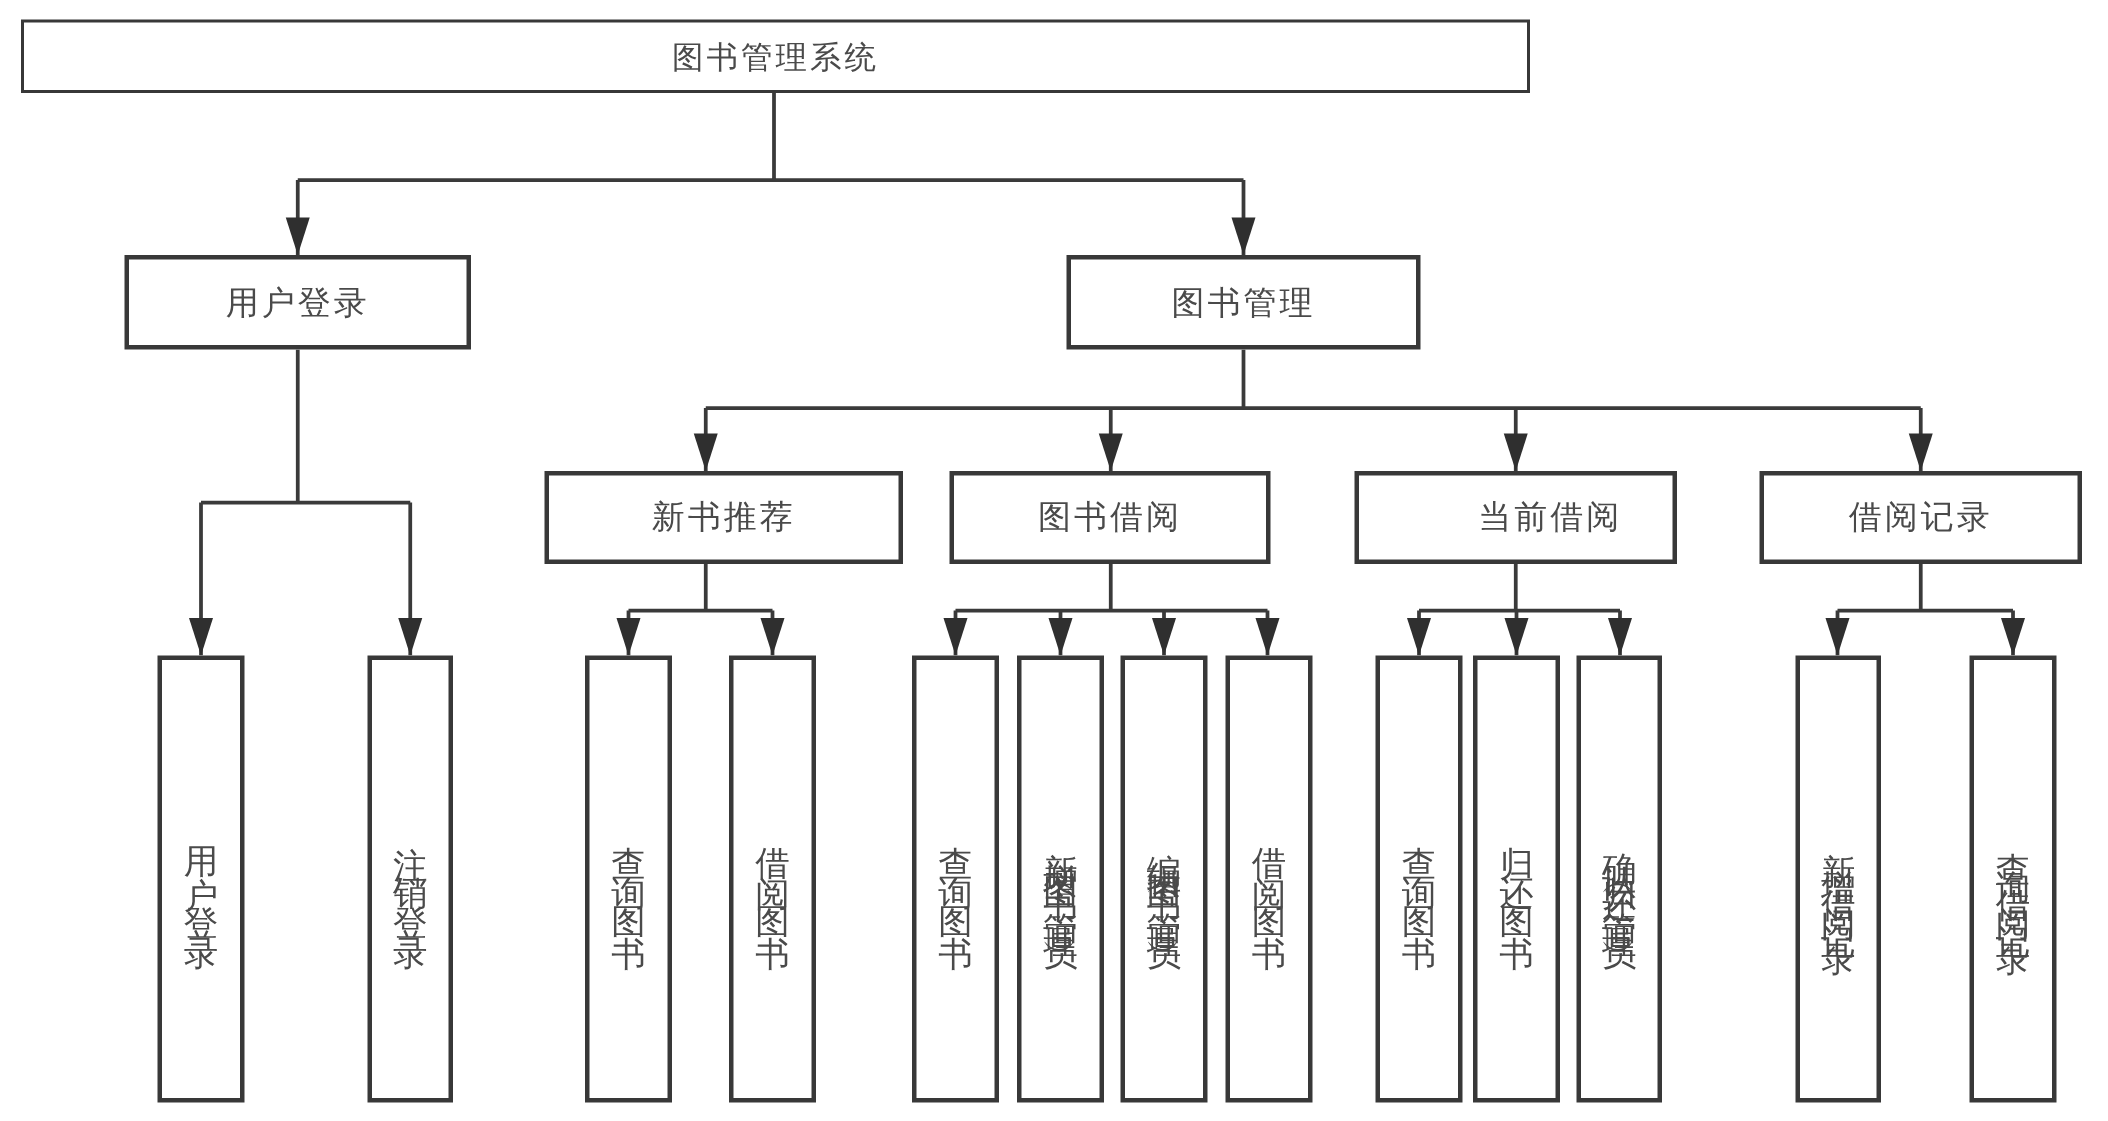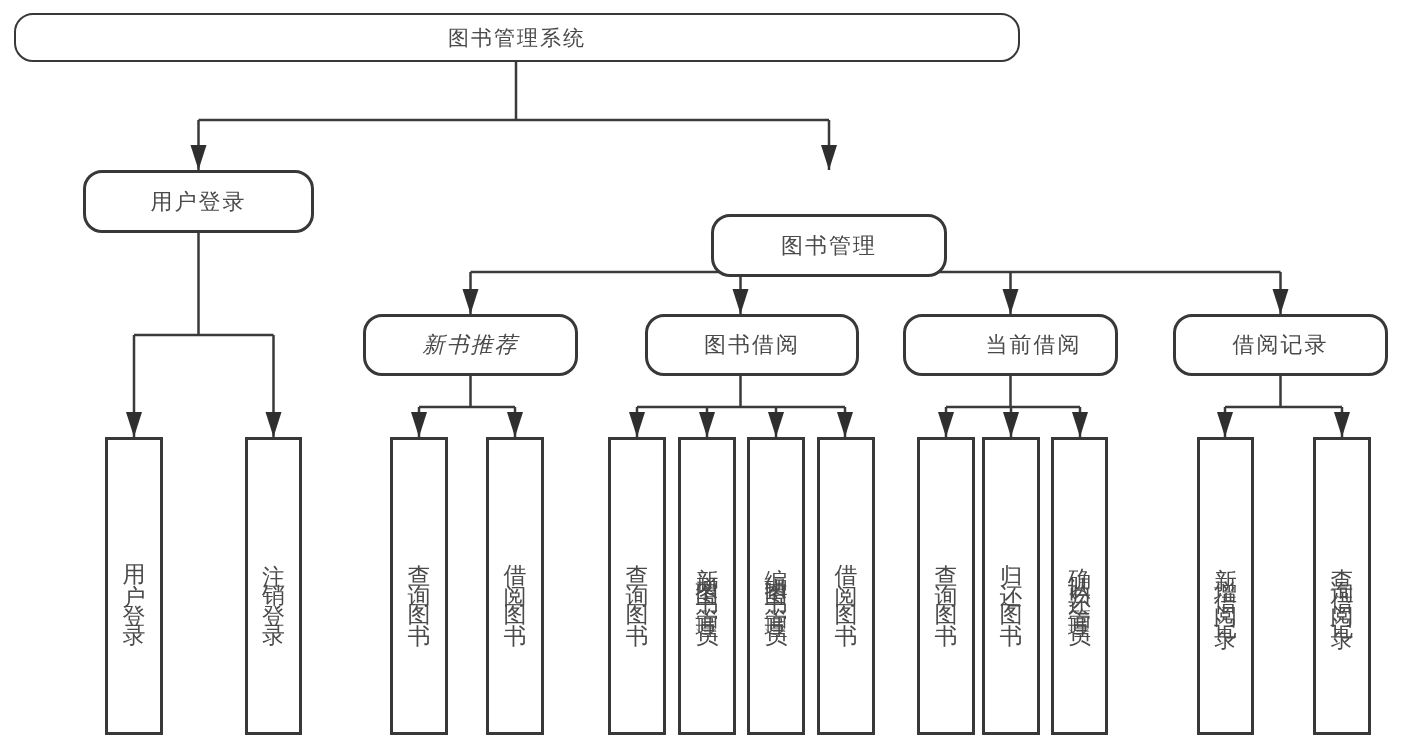--- a/index.html
+++ b/index.html
@@ -9,21 +9,21 @@
   .node{
     position:absolute;
     box-sizing:border-box;
     background:#ffffff;
     border:3px solid #383838;
     display:flex;
     align-items:center;
     justify-content:center;
     color:#4a4a4a;
   }
-  .node.h{font-size:22px;letter-spacing:2px;white-space:nowrap;border-radius:19px;}
+  .node.h{font-size:22px;letter-spacing:2px;white-space:nowrap;}
   .node.root{border-width:2px;font-size:21px;}
   .node.v span{
     writing-mode:vertical-rl;
     text-orientation:mixed;
     font-size:23px;
     letter-spacing:20px;
     line-height:1;
     display:block;
   }
   .node.v.tight span{letter-spacing:12px;}
@@ -72,24 +72,24 @@
       <polygon points="1003,412 1019,412 1011,437"></polygon>
       <polygon points="1072,412 1088,412 1080,437"></polygon>
       <polygon points="1217,412 1233,412 1225,437"></polygon>
       <polygon points="1334,412 1350,412 1342,437"></polygon>
     </g>
   </svg>
 
   <div class="node h root" style="left:14px;top:13px;width:1006px;height:49px;">图书管理系统</div>
 
   <div class="node h" style="left:83px;top:170px;width:231px;height:63px;">用户登录</div>
-  <div class="node h" style="left:711px;top:170px;width:236px;height:63px;margin-top:44px;">图书管理</div>
+  <div class="node h" style="left:711px;top:170px;width:236px;height:63px;">图书管理</div>
 
-  <div class="node h" style="left:363px;top:314px;width:215px;height:62px;font-style:italic;">新书推荐</div>
-  <div class="node h" style="left:633px;top:314px;width:214px;height:62px;margin-left:12px;">图书借阅</div>
+  <div class="node h" style="left:363px;top:314px;width:239px;height:62px;">新书推荐</div>
+  <div class="node h" style="left:633px;top:314px;width:214px;height:62px;">图书借阅</div>
   <div class="node h" style="left:903px;top:314px;width:215px;height:62px;padding-left:46px;">当前借阅</div>
   <div class="node h" style="left:1173px;top:314px;width:215px;height:62px;text-align:center;">借阅记录</div>
 
   <div class="node v" style="left:105px;top:437px;width:58px;height:298px;">
     <span>用户登录</span>
   </div>
   <div class="node v" style="left:245px;top:437px;width:57px;height:298px;">
     <span>注销登录</span>
   </div>
 

